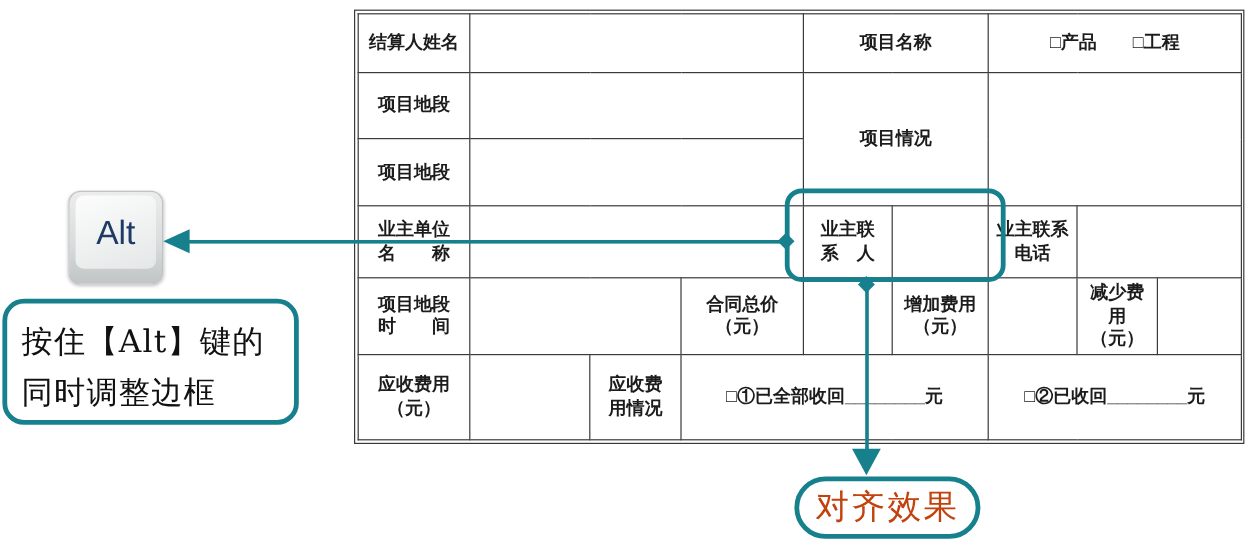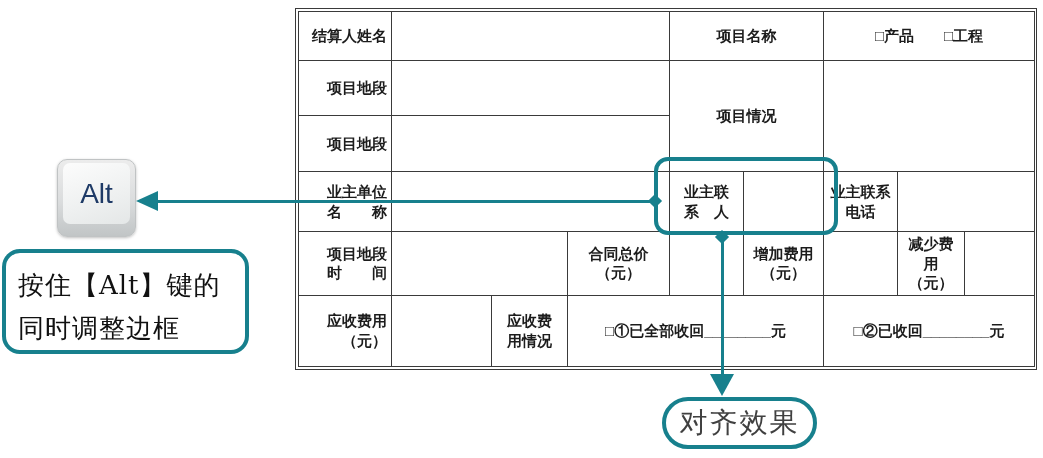--- a/index.html
+++ b/index.html
@@ -30,21 +30,21 @@
   table.form td {
     border: 1px solid #3a3a3a;
     font-weight: bold;
     font-size: 15px;
     color: #1c1c1c;
     line-height: 1.3;
     padding: 2px 4px;
     vertical-align: middle;
     overflow: hidden;
   }
-  td.lbl { text-align: right; padding-left: 7px; }
+  td.lbl { text-align: center; padding-left: 7px; }
   td.ctr { text-align: center; }
 
   
   .hl-rect {
     position: absolute;
     left: 654px; top: 157px;
     width: 184px; height: 78px;
     border: 4px solid var(--teal, #17808d);
     border-radius: 14px;
     background: transparent;
@@ -127,21 +127,21 @@
   .effect-box {
     position: absolute;
     left: 662px; top: 397px;
     width: 155px; height: 52px;
     border: 4px solid var(--teal, #17808d);
     border-radius: 26px;
     background: #ffffff;
     display: flex; align-items: center; justify-content: center;
     font-family: "DejaVu Serif", serif;
     font-size: 28px;
-    color: #404040;
+    color: #c2410c;
     letter-spacing: 2px;
   }
 </style>
 </head>
 <body>
 
 <div class="stage">
 
   <div class="keycap">
     <div class="keycap-face">

